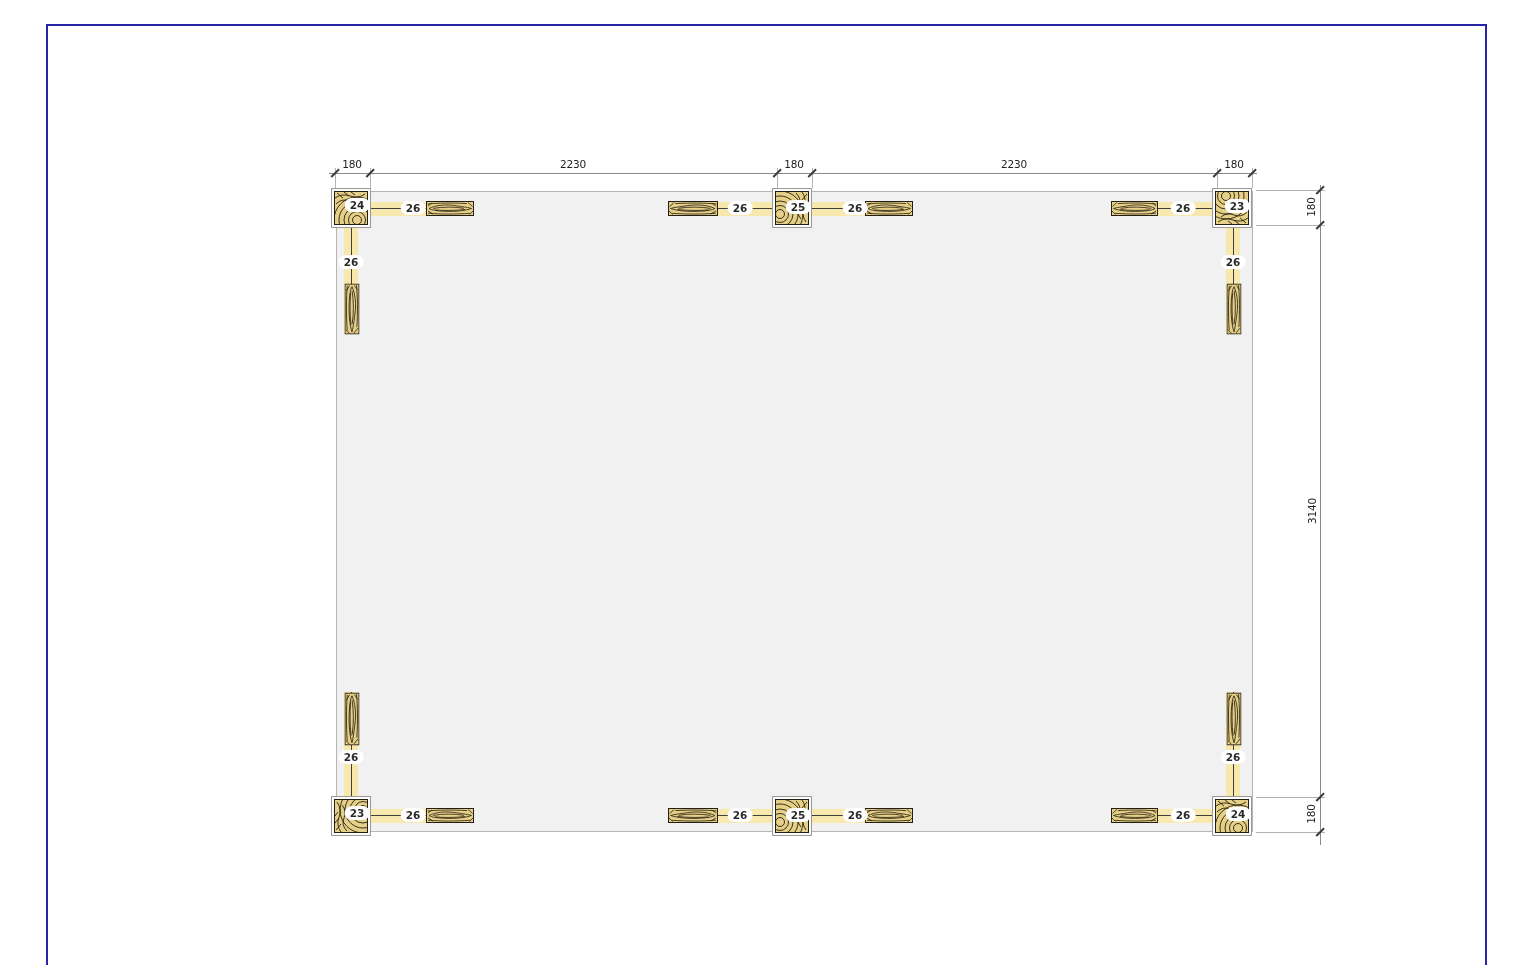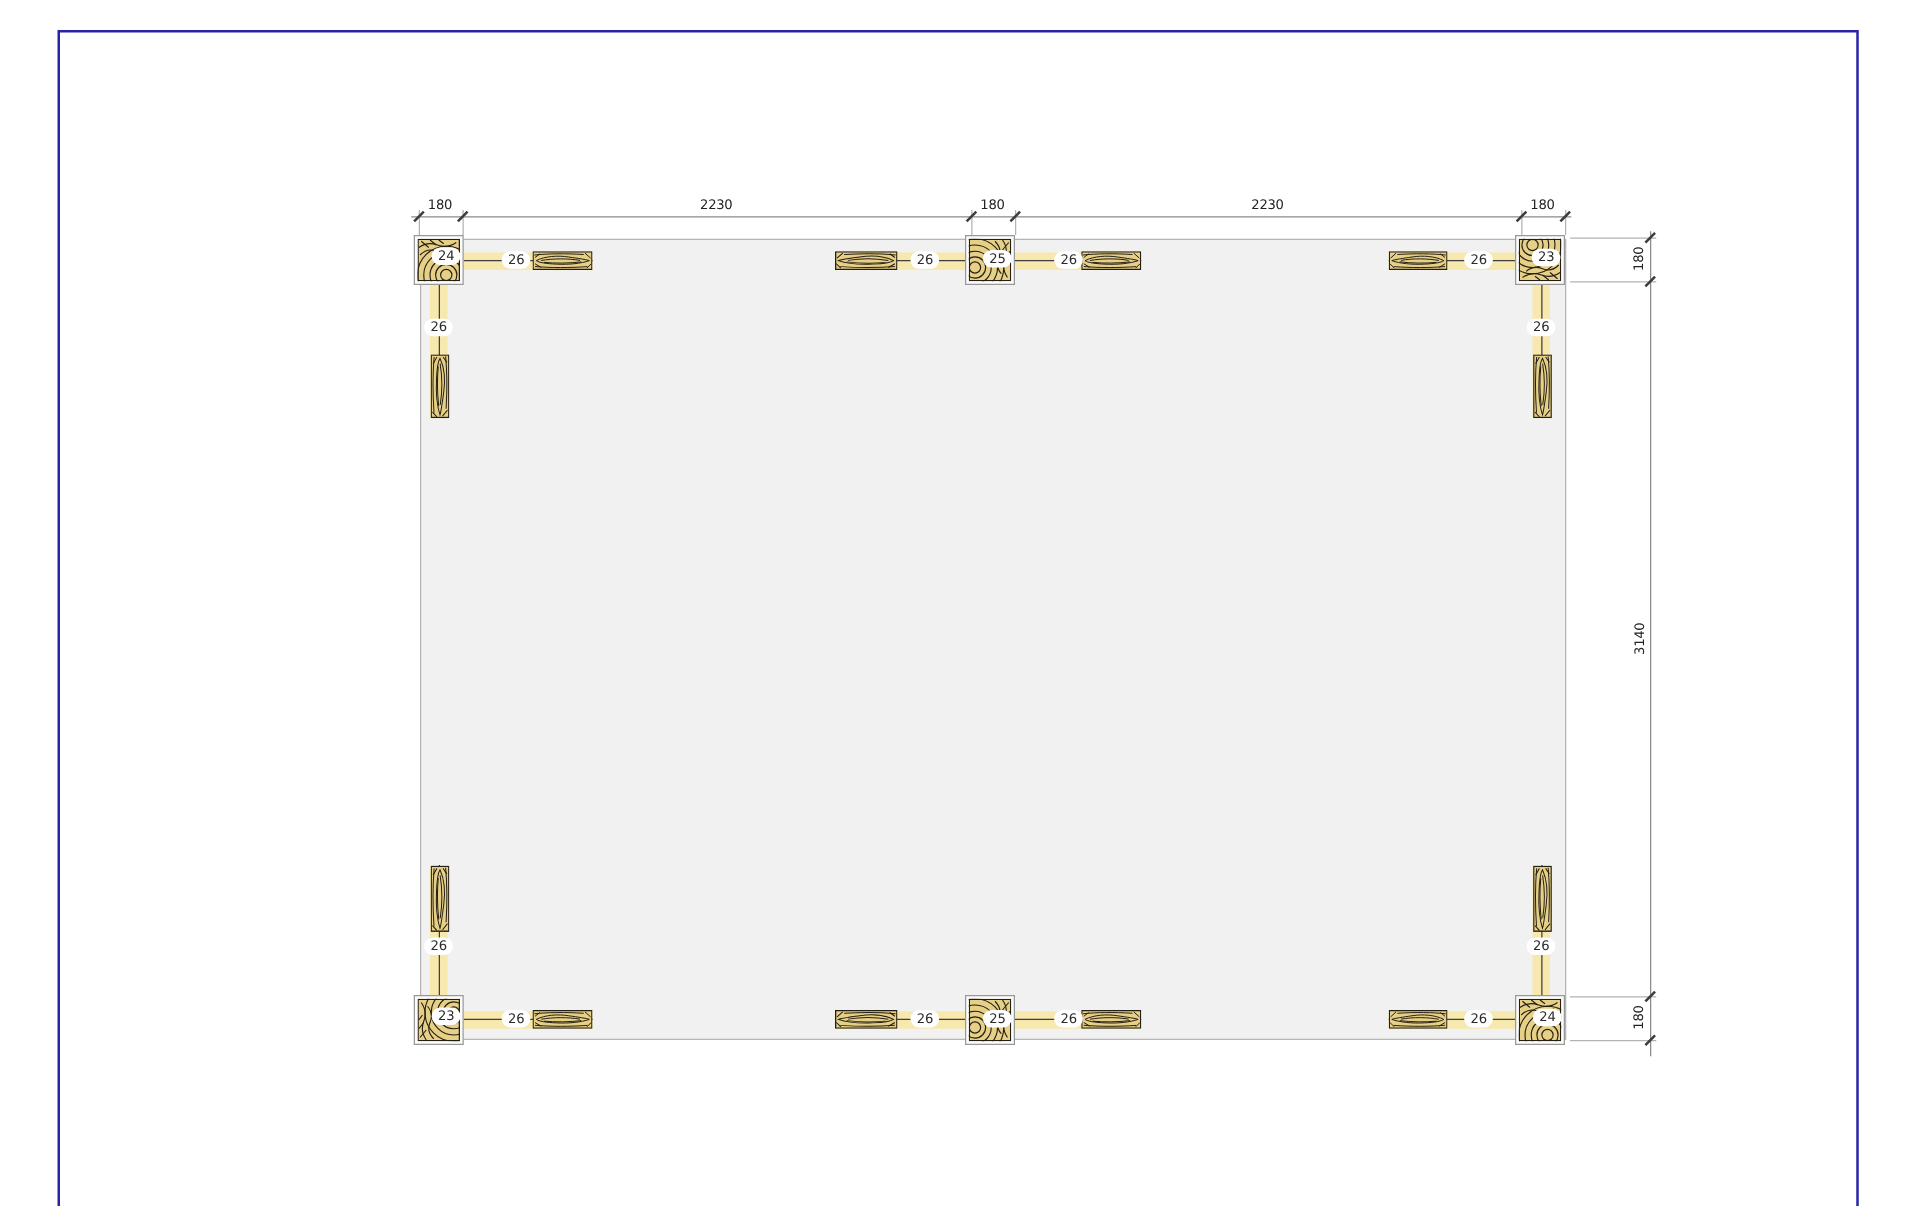--- a/index.html
+++ b/index.html
@@ -13,21 +13,21 @@
   .leader{position:absolute;background:#3f3f3f;}
   .plank{position:absolute;display:block;}
   .plank.flip{transform:scaleX(-1);}
   .plank-vwrap{position:absolute;}
   .plank-vwrap svg{position:absolute;left:50%;top:50%;transform:translate(-50%,-50%) rotate(90deg);}
   .post{position:absolute;width:40px;height:40px;background:#fcfcfc;border:1px solid #999;
         box-sizing:border-box;display:flex;align-items:center;justify-content:center;}
   .post svg{display:block;}
   .post svg.r90{transform:rotate(90deg);} .post svg.r180{transform:rotate(180deg);} .post svg.r270{transform:rotate(270deg);}
   .badge{position:absolute;transform:translate(-50%,-50%);background:#ffffff;border-radius:8px;
-        padding:0 5px;height:14px;line-height:14px;font-size:10.5px;color:#2a2a2a;white-space:nowrap;z-index:5;}
+        padding:0 5px;height:14px;line-height:14px;font-size:10.5px;color:#2a2a2a;white-space:nowrap;z-index:5;font-weight:bold;}
   .dimline{position:absolute;background:#8a8a8a;}
   .witness{position:absolute;background:#b3b3b3;}
   .tick{position:absolute;width:1.5px;height:11px;background:#3c3c3c;
         transform:translate(-50%,-50%) rotate(45deg);z-index:4;}
   .dimtext{position:absolute;transform:translate(-50%,-50%);font-size:10.5px;color:#222;
         letter-spacing:-0.2px;white-space:nowrap;z-index:4;}
   .dimtext.v{transform:translate(-50%,-50%) rotate(-90deg);}
   .defs{position:absolute;width:0;height:0;overflow:hidden;}
 </style>
 </head>

